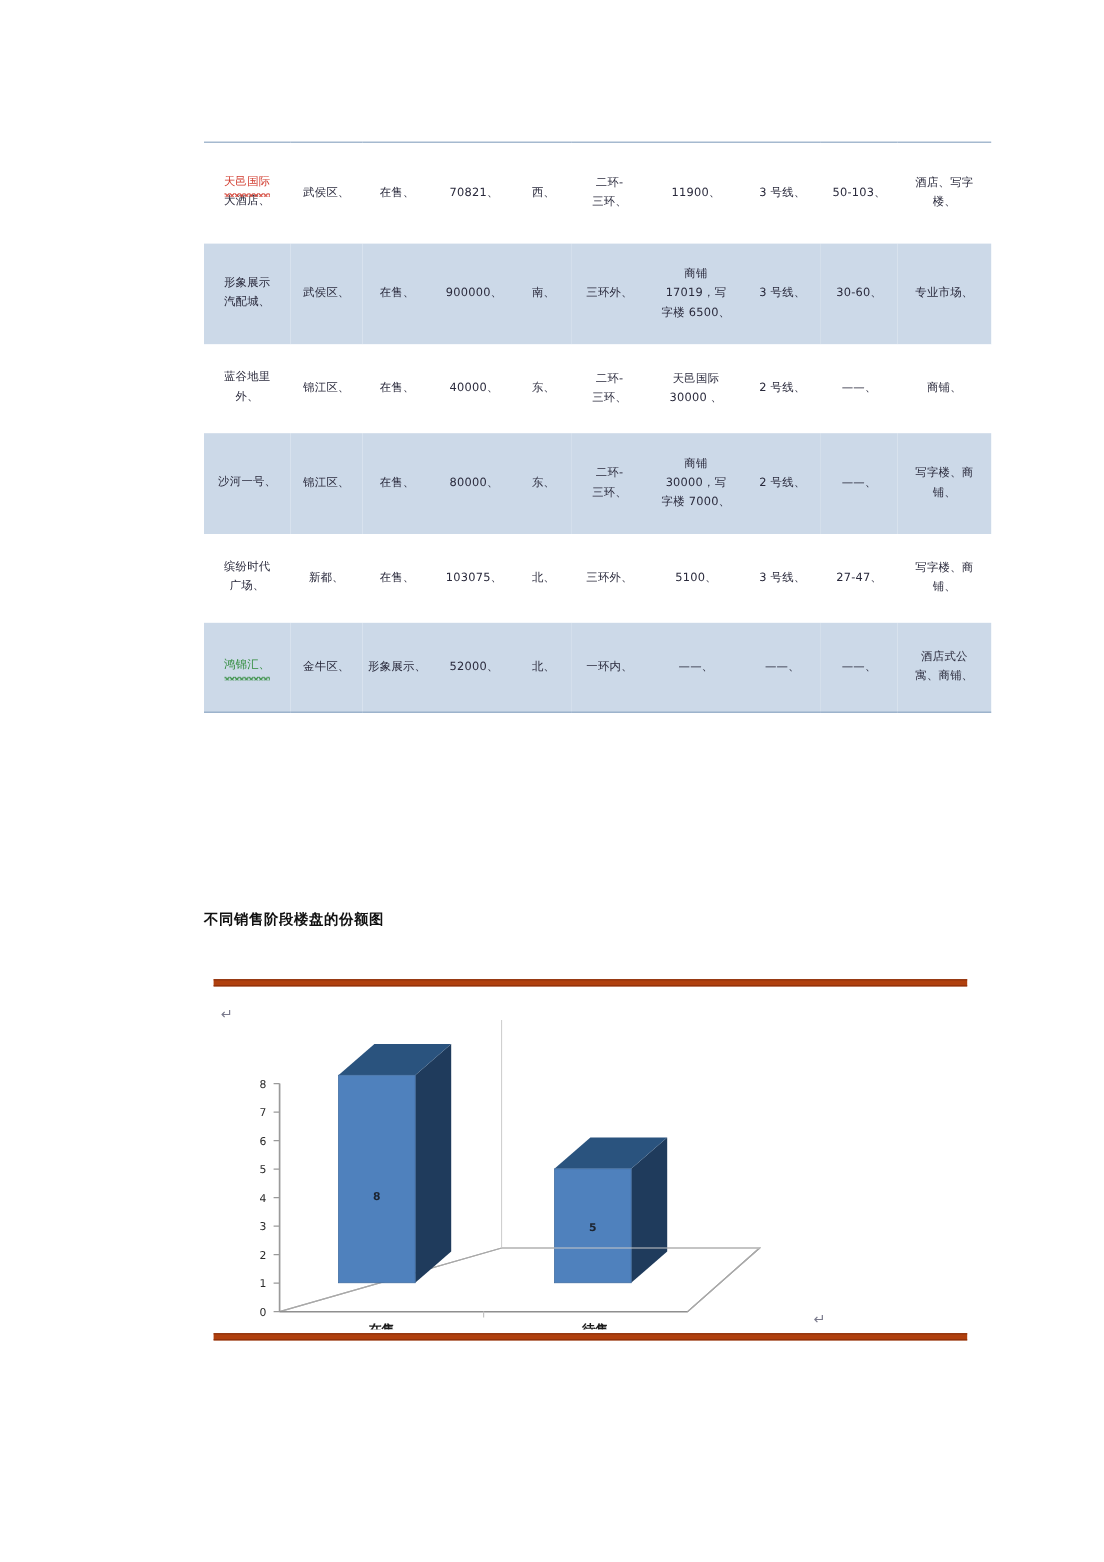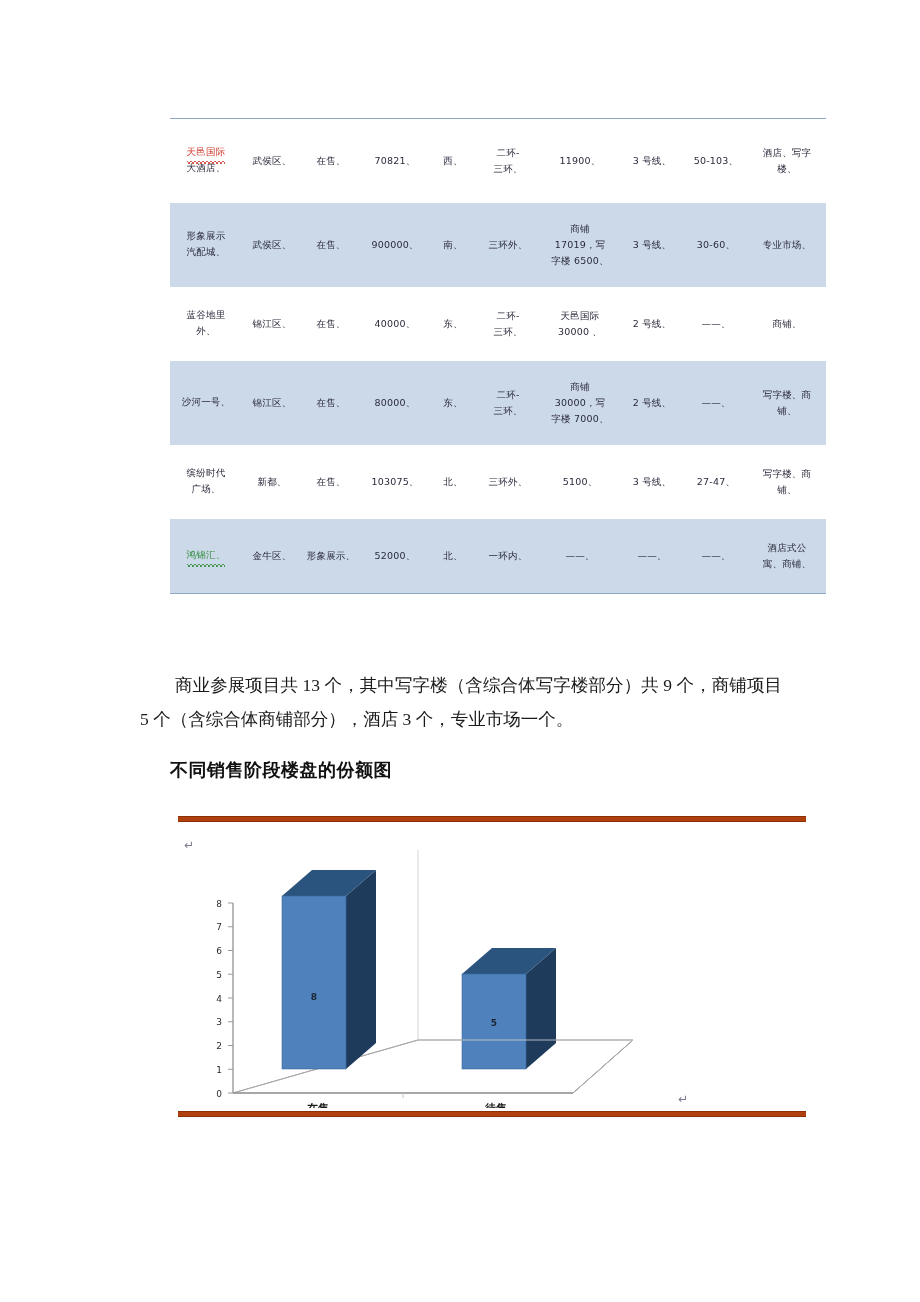--- a/index.html
+++ b/index.html
@@ -95,21 +95,21 @@
     text-indent: 35px;
   }
 
   
   .section-heading {
     position: absolute;
     left: 170px;
     top: 758px;
     font-family: "DejaVu Sans", "Liberation Sans", sans-serif;
     font-weight: bold;
-    font-size: 18px;
+    font-size: 12px;
     color: #111;
     letter-spacing: .5px;
   }
 
   
   .chart-block {
     position: absolute;
     left: 178px;
     top: 816px;
     width: 628px;
@@ -366,21 +366,20 @@
           <span class="cellwrap">
             <span class="ln">酒店式公</span>
             <span class="ln">寓、商铺、</span>
           </span>
         </td>
       </tr>
 
     </tbody>
   </table>
 
-  <div class="body-para">商业参展项目共 13 个，其中写字楼（含综合体写字楼部分）共 9 个，商铺项目 5 个（含综合体商铺部分），酒店 3 个，专业市场一个。</div>
 
   <div class="section-heading">不同销售阶段楼盘的份额图</div>
 
   <div class="chart-block">
     <div class="rule-top"></div>
     <div class="rule-bottom"></div>
     <div class="pilcrow">↵</div>
     <div class="pilcrow-right">↵</div>
 
     <div class="chart-area">

